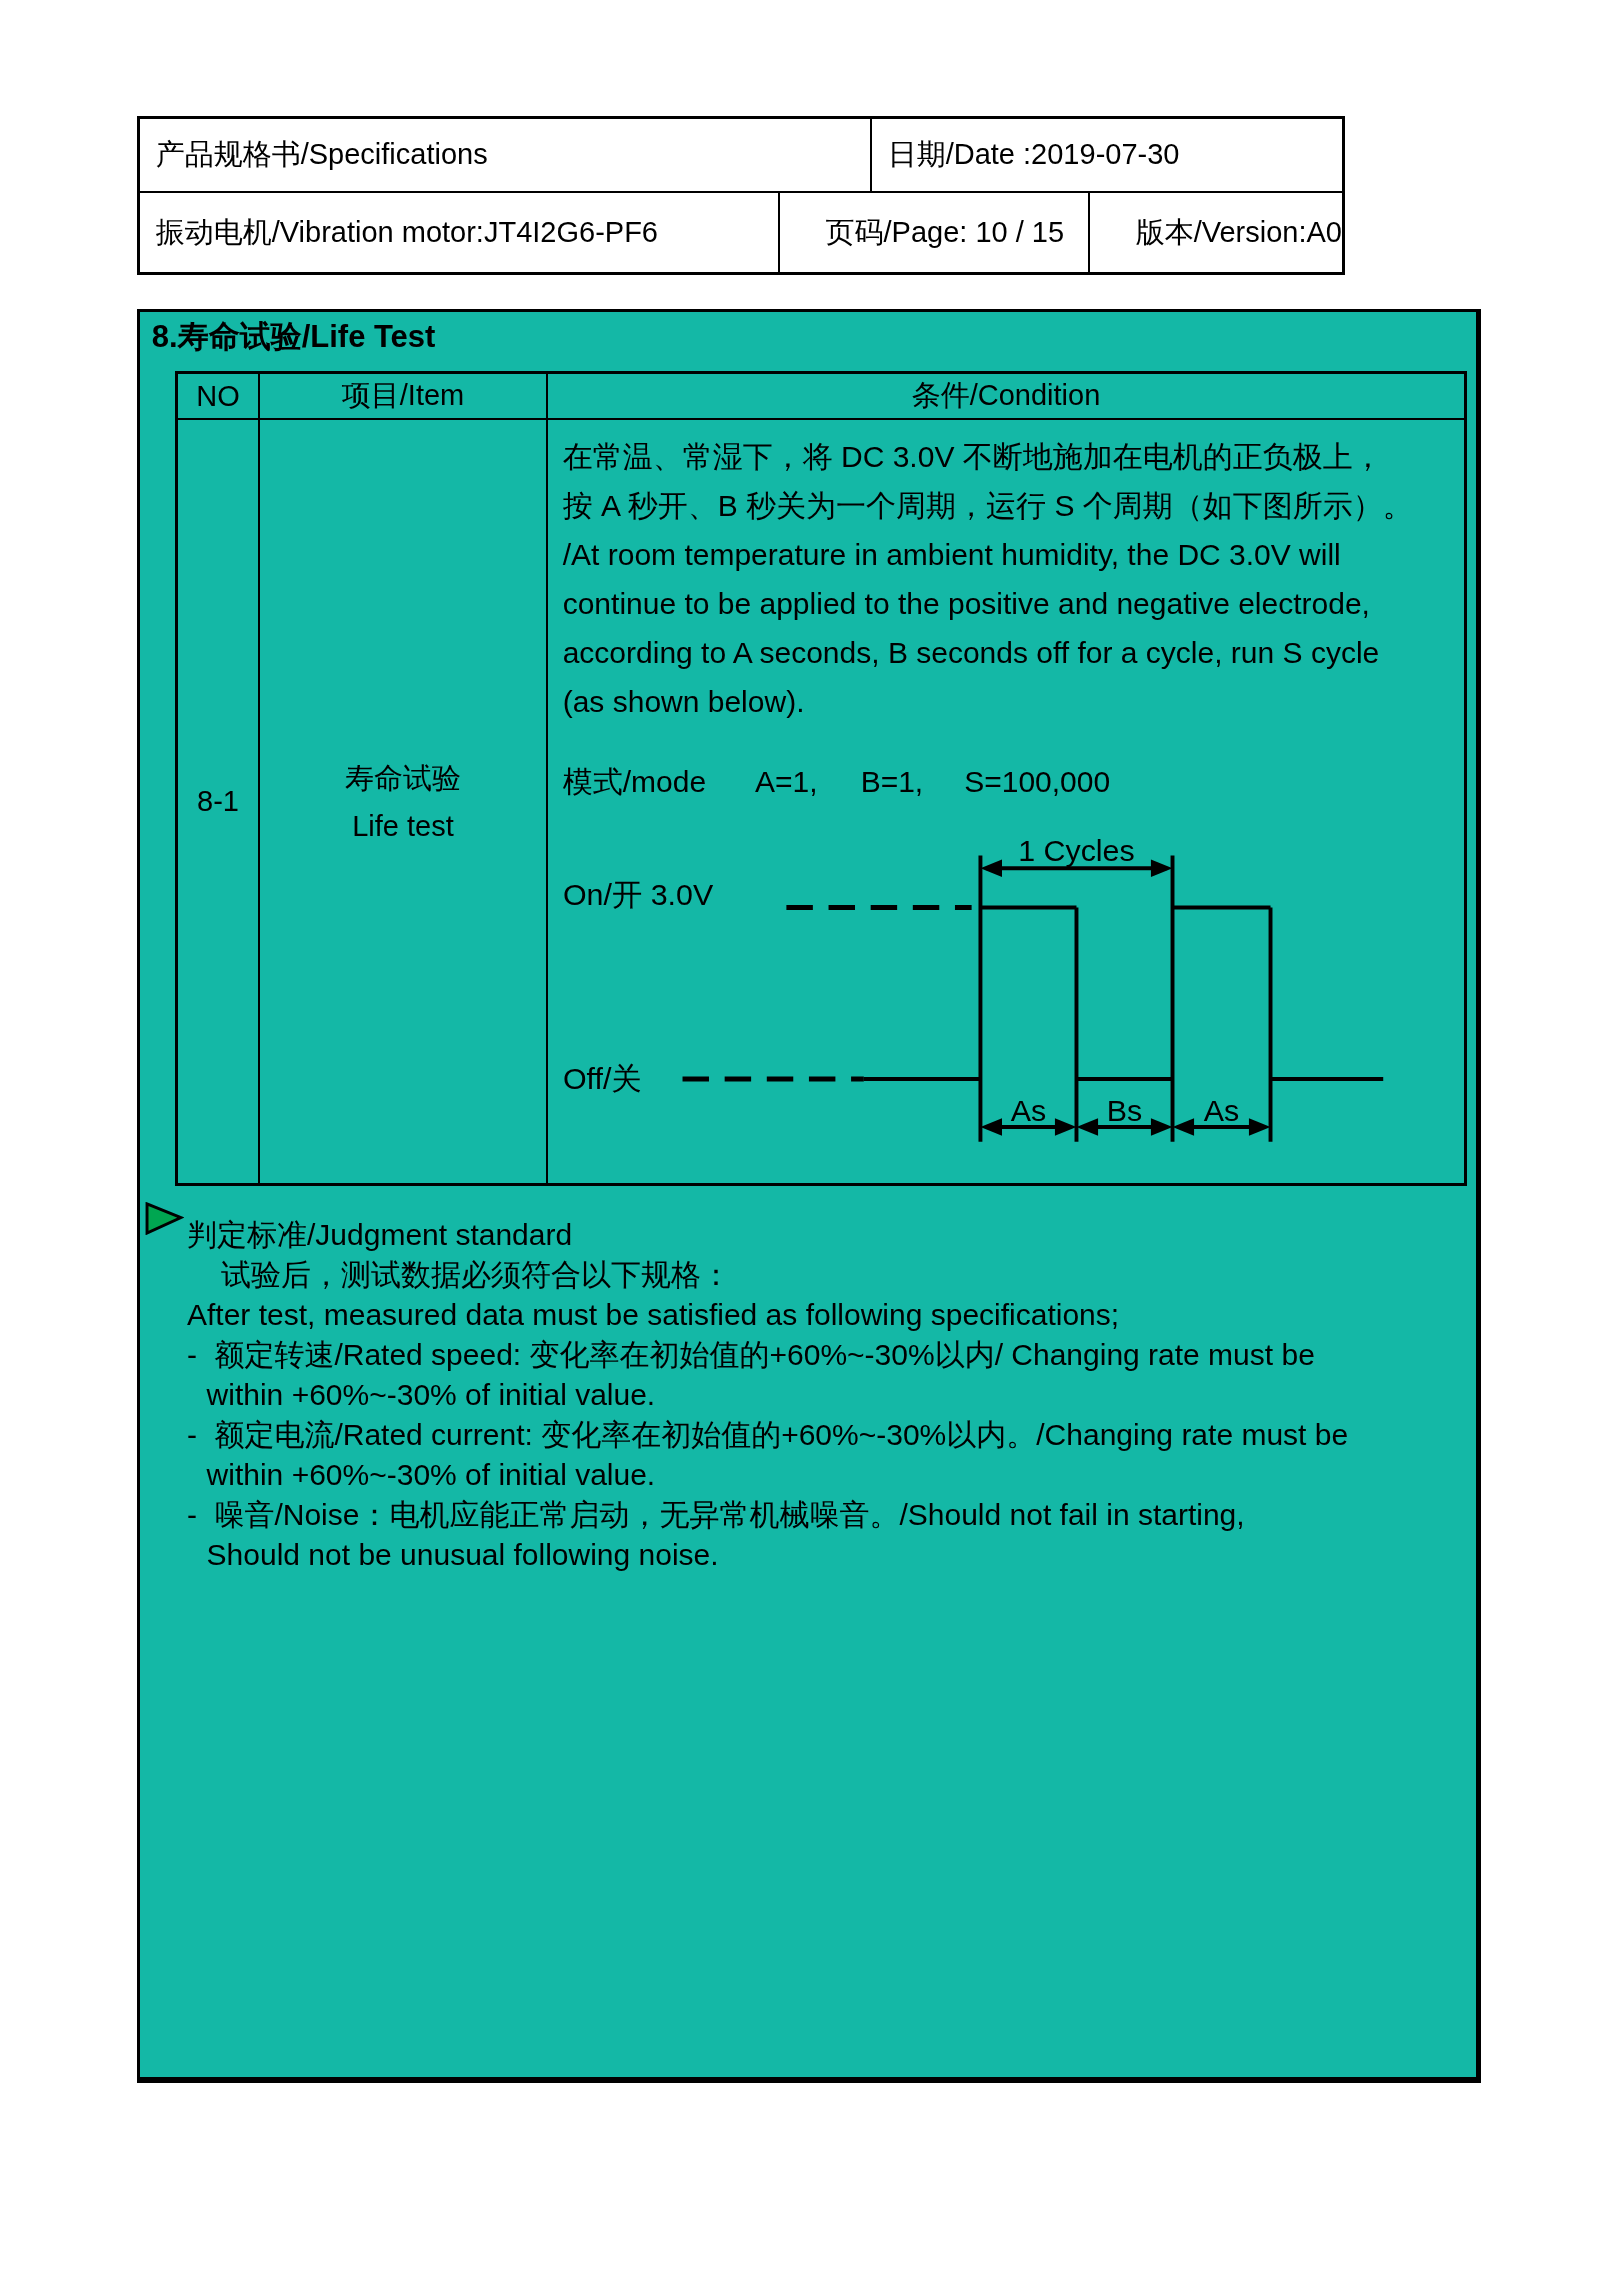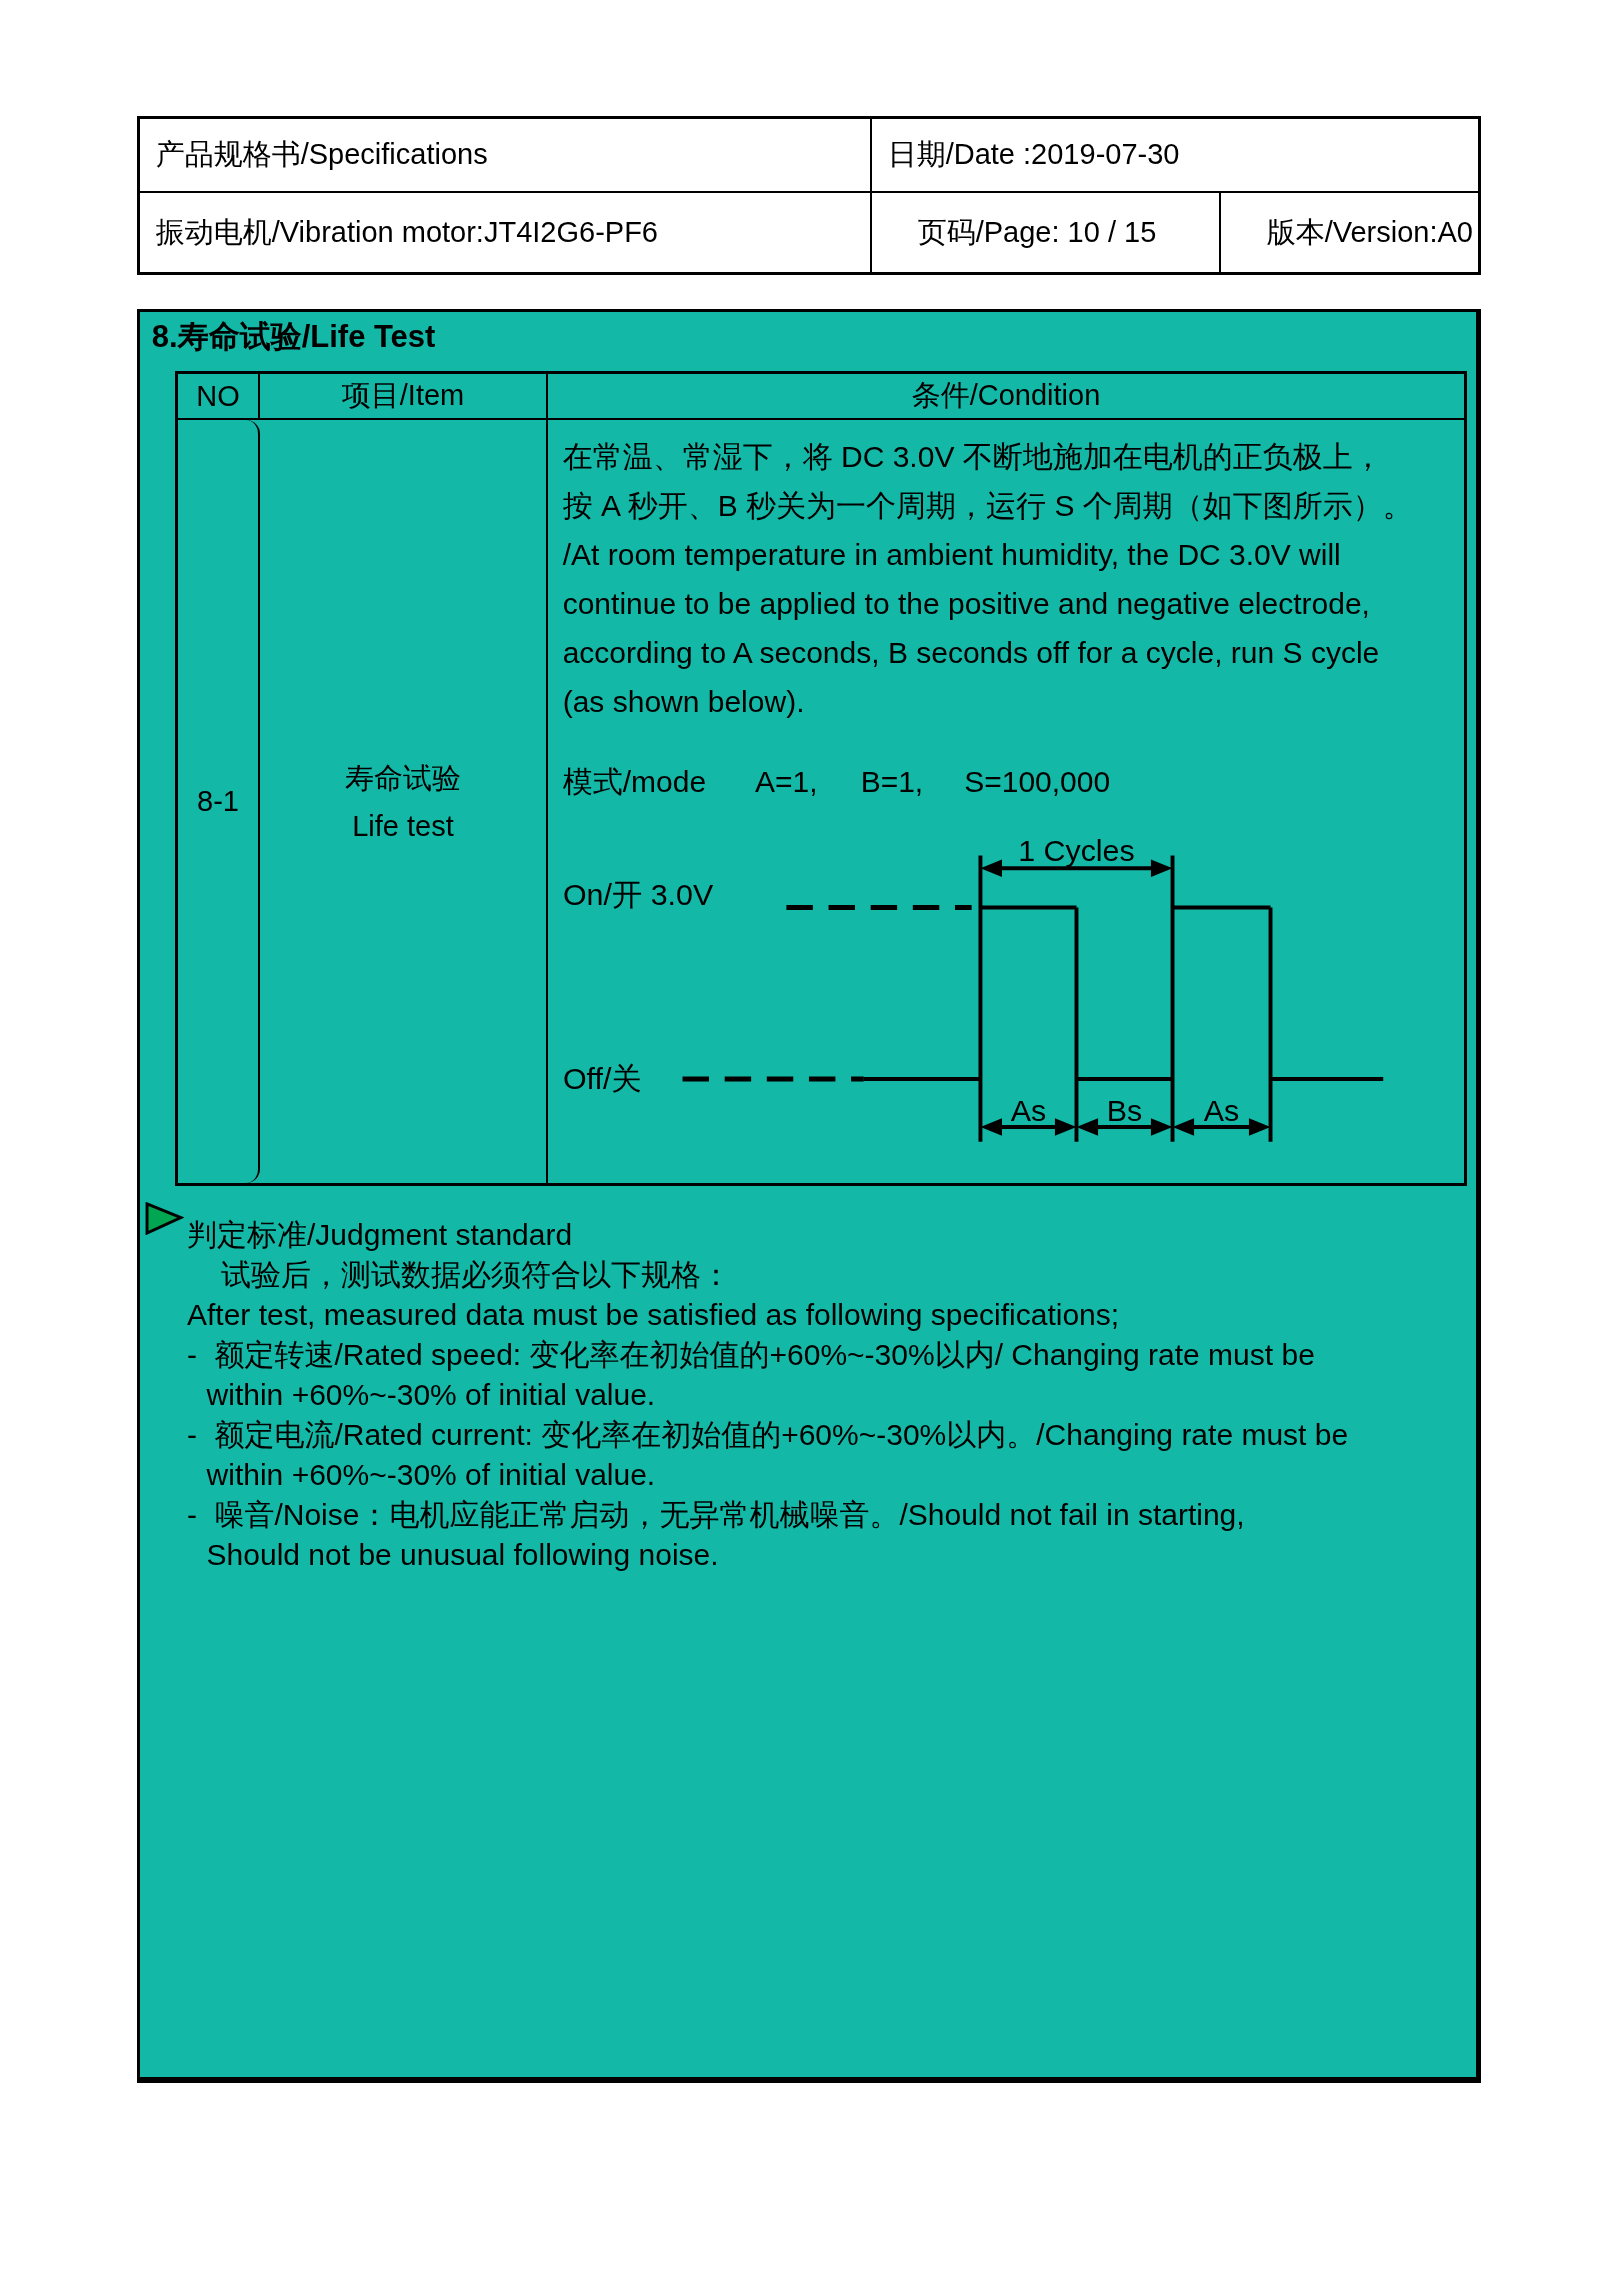--- a/index.html
+++ b/index.html
@@ -3,21 +3,21 @@
 <meta charset="utf-8">
 <style>
   html,body { margin:0; padding:0; background:#ffffff; }
   .page {
     position:relative; width:1620px; height:2293px; background:#ffffff;
     font-family:"Liberation Sans", sans-serif; color:#000; overflow:hidden;
   }
 
   
   .doc-header {
-    position:absolute; left:137px; top:116px; width:1344px; height:159px;
+    position:absolute; left:137px; top:116px; width:1208px; height:159px;
     border:3.9px solid #000; box-sizing:border-box; display:flex; flex-direction:column;
     background:#fff;
   }
   .h-row { display:flex; box-sizing:border-box; }
   .h-row1 { height:74px; border-bottom:2.9px solid #000; }
   .h-row2 { flex:1;gap:30px; }
   .h-cell { display:flex; align-items:center; padding-left:15.7px; font-size:29px; box-sizing:border-box; white-space:nowrap; }
   .h-r1c1 { width:732px; border-right:2.9px solid #000; }
   .h-r1c2 { flex:1; }
   .h-r2c1 { width:732px; border-right:2.9px solid #000; }
@@ -35,21 +35,21 @@
   
   .spec-table {
     position:absolute; left:35px; top:42px; width:1292px; height:815px;
     box-sizing:border-box; border:3.9px solid #000;
     display:grid; grid-template-columns:82px 288px 1fr; grid-template-rows:46px 1fr;margin-top:17px;
   }
   .st-cell { box-sizing:border-box; }
   .b-r { border-right:2.9px solid #000; }
   .b-b { border-bottom:2.9px solid #000; }
   .st-head { display:flex; align-items:center; justify-content:center; font-size:29px; white-space:nowrap; }
-  .st-no-cell { display:flex; align-items:center; justify-content:center; font-size:29px;border-radius:14px; }
+  .st-no-cell { display:flex; align-items:center; justify-content:center; font-size:29px; }
   .st-item-cell { display:flex; flex-direction:column; align-items:center; justify-content:center; font-size:29px; line-height:48px; }
   .st-cond-cell { position:relative; overflow:hidden; }
 
   .cond-par { position:absolute; left:14.7px; top:11.8px; font-size:30px; line-height:49px; white-space:nowrap; }
   .mode-line { position:absolute; left:14.7px; top:342px; font-size:30px; white-space:nowrap; }
   .mode-a { margin-left:49px; }
   .mode-b { margin-left:43px; }
   .mode-s { margin-left:41px; }
 
   .waveform { position:absolute; left:0; top:414px; }

